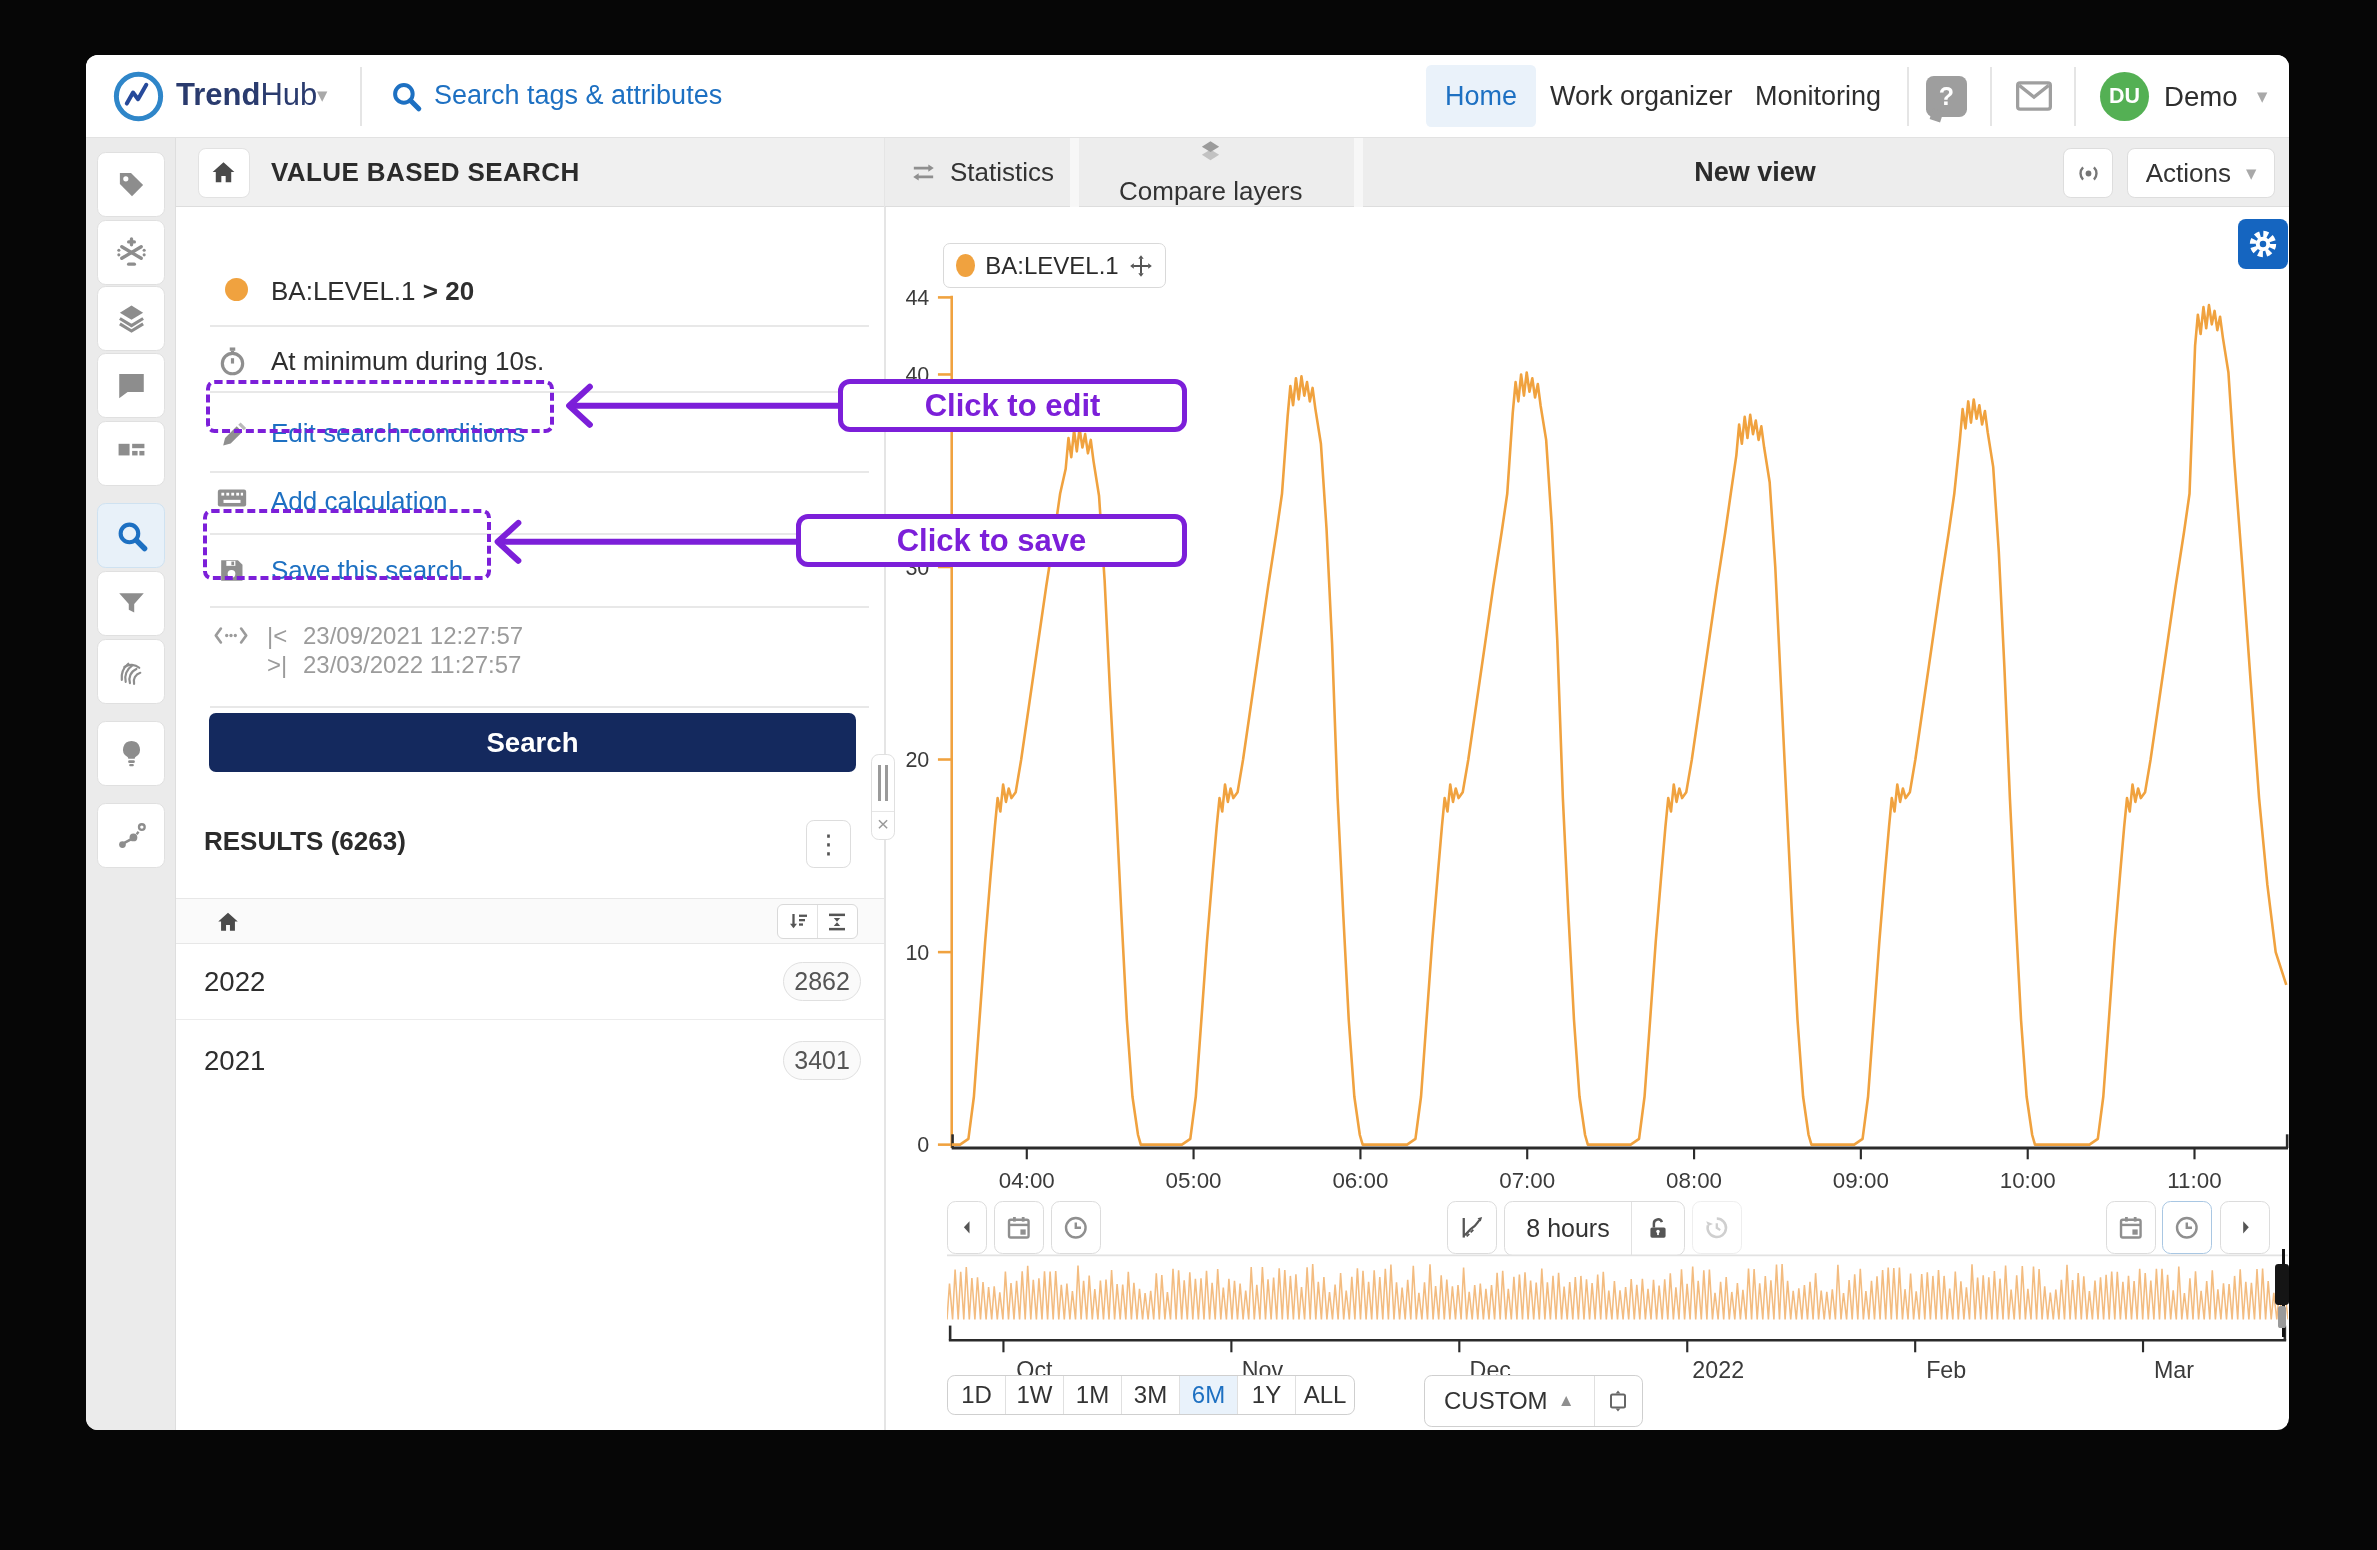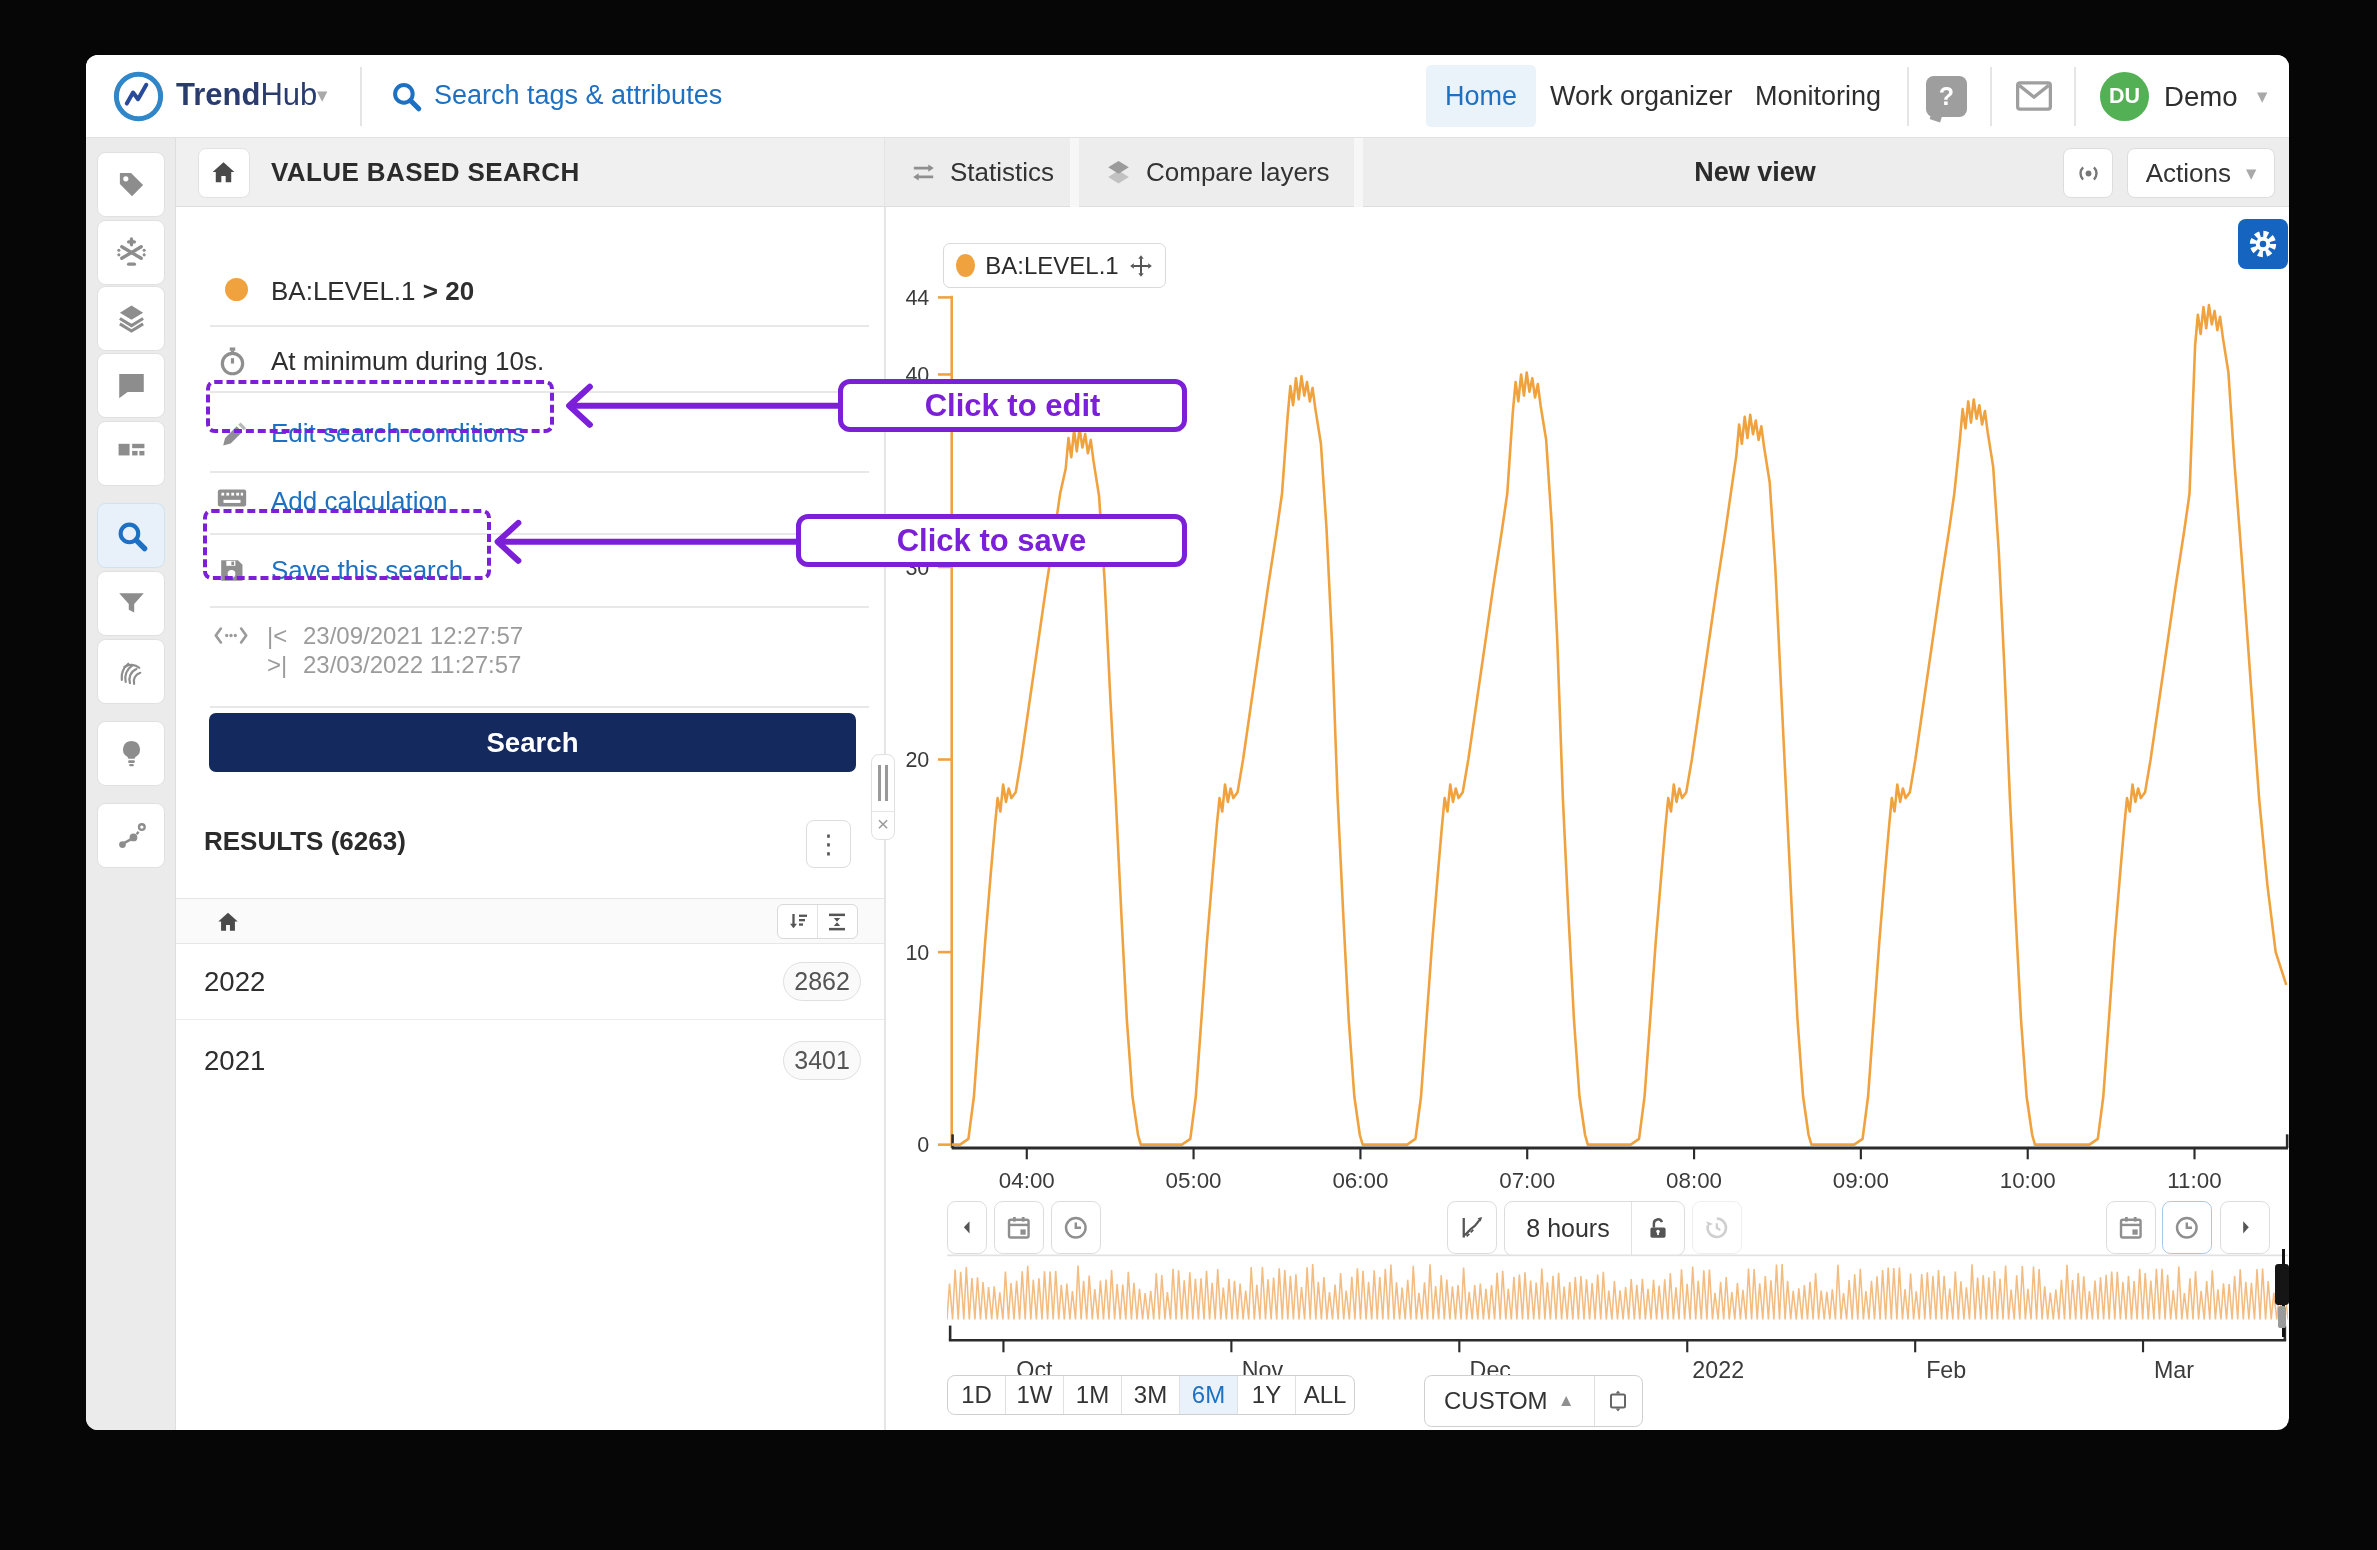--- a/index.html
+++ b/index.html
@@ -356,21 +356,21 @@
             <g stroke="#8f8f8f" stroke-width="2.3" fill="#8f8f8f">
               <line x1="4" y1="8.3" x2="16.5" y2="8.3"></line>
               <path d="M16 5.3l4.5 3-4.5 3z" stroke="none"></path>
               <line x1="20" y1="15.7" x2="7.5" y2="15.7"></line>
               <path d="M8 12.7l-4.5 3 4.5 3z" stroke="none"></path>
             </g>
           </svg>
       <span>Statistics</span>
     </div>
     <div class="ch-sep" style="left:185px;"></div>
-    <div class="ch-seg" style="left:194px;">
+    <div class="ch-seg" style="left:210px;flex-direction:column;">
       <svg width="31" height="31" viewBox="0 0 24 24">
             <path d="M12 10.5l8 5-8 5-8-5z" fill="#c2c2c2"></path>
             <path d="M12 3l8 5-8 5-8-5z" fill="#9b9b9b"></path>
           </svg>
       <span>Compare layers</span>
     </div>
     <div class="ch-sep" style="left:469px;"></div>
     <div id="view-title">New view</div>
     <div id="live-btn">
       <svg width="29" height="29" viewBox="0 0 24 24">

